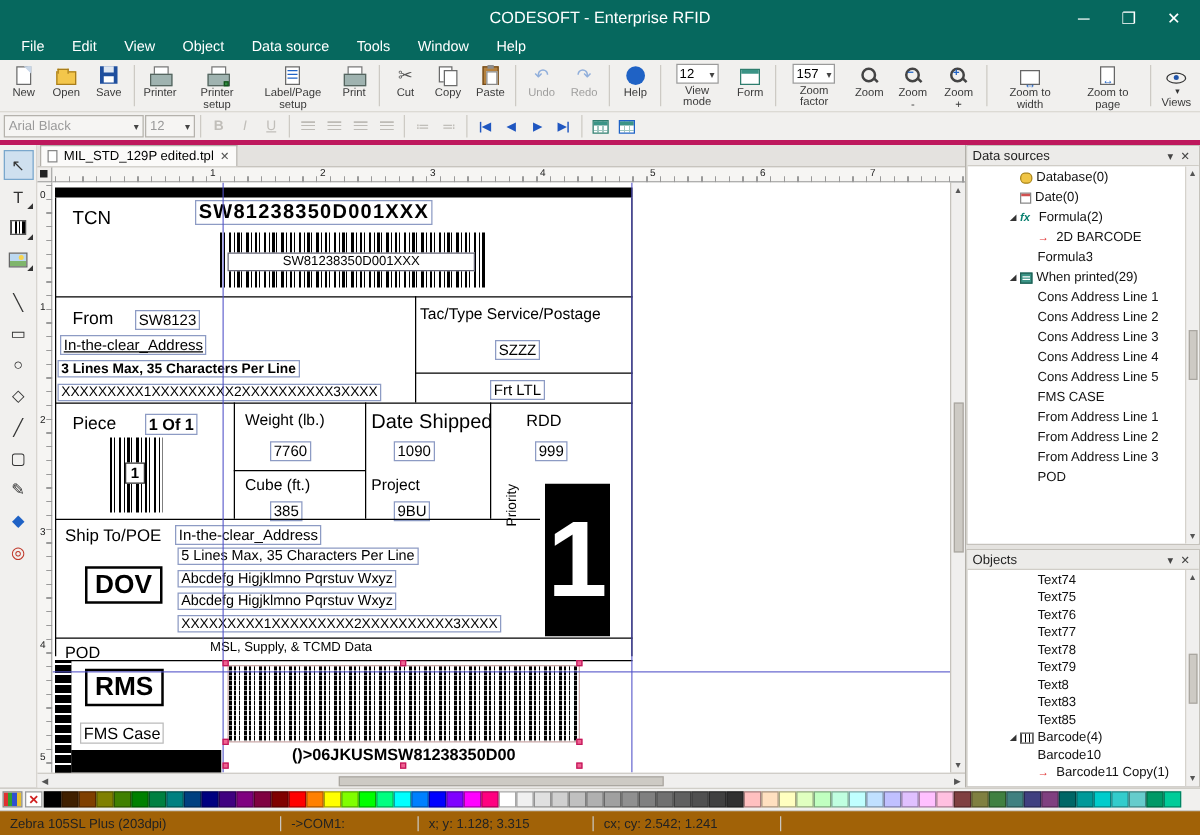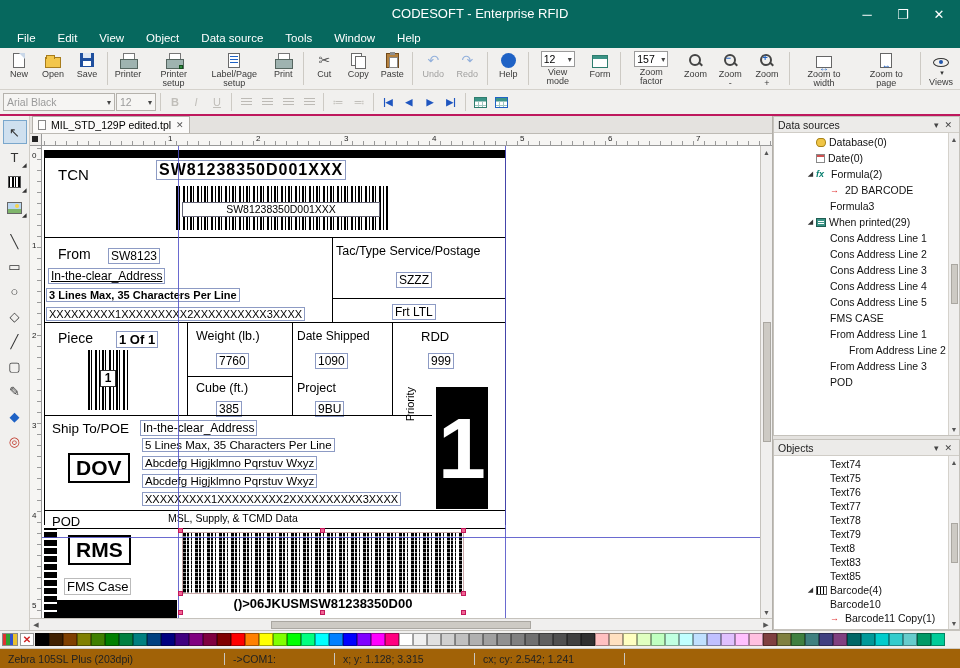--- a/index.html
+++ b/index.html
@@ -60,21 +60,21 @@
   .ic-zoom-width::before { content:"↔"; font-size:10px; color:#1f62c5; line-height:10px; }
   .ic-zoom-page { width:12px; height:15px; border:1px solid #666; background:#fff; text-align:center; }
   .ic-zoom-page::before { content:"↔"; font-size:9px; color:#1f62c5; line-height:13px; }
   .ic-bars { width:13px; height:12px; background:repeating-linear-gradient(90deg,#000 0 1px,#fff 1px 3px,#000 3px 5px,#fff 5px 6px); border:1px solid #555; }
   .ic-picture { width:15px; height:12px; border:1px solid #666; background:linear-gradient(#bcd8f0 0 60%,#7fb56b 60% 100%); margin-top:2px; }
   .ic-picture::before { content:""; position:absolute; right:2px; top:1px; width:4px; height:4px; border-radius:50%; background:#f7d34c; }
   .ic-pagesetup { width:12px; height:15px; background:#fff; border:1px solid #6a6a6a; }
   .ic-pagesetup::before { content:""; position:absolute; left:1px; top:2px; width:8px; height:1px; background:#1f62c5; box-shadow:0 3px 0 #1f62c5, 0 6px 0 #1f62c5; }
 
   
-  .toolbar2 { height:26px; background:#f1f0ee; border-bottom:2px solid #be185d; display:flex; align-items:center; padding:0 3px; flex:0 0 26px; gap:1px; }
+  .toolbar2 { height:26px; background:#f1f0ee; border-bottom:4px solid #be185d; display:flex; align-items:center; padding:0 3px; flex:0 0 26px; gap:1px; }
   .fmt-combo { display:flex; align-items:center; border:1px solid #b5b2ac; background:#f6f5f3; height:18px; padding:0 3px; font-size:10.5px; color:#9a9a9a; justify-content:space-between; }
   .fmt-btn { width:20px; height:20px; display:flex; align-items:center; justify-content:center; font-size:11px; color:#444; cursor:default; }
   .fmt-btn.disabled { color:#b5b2ac; opacity:.8; }
   .fmt-btn.blue { color:#1f56c0; font-size:9px; font-weight:bold; }
   .algn { display:inline-block; width:11px; height:9px; background:repeating-linear-gradient(#b0ada7 0 1px,transparent 1px 3px); }
   .ic-grid-sm { width:13px; height:11px; border:1px solid #2e7d6e; background:
      linear-gradient(#3b9486 0 3px, transparent 3px),
      repeating-linear-gradient(90deg, transparent 0 3px, #9fc6bf 3px 4px),
      repeating-linear-gradient(transparent 0 3px, #9fc6bf 3px 4px),#fff; }
 
@@ -498,21 +498,21 @@
             <div class="lbl-txt fld bold" style="left:72px;top:181px;font-size:13px">1 Of 1</div>
             <div class="abs bc128" style="left:44px;top:200px;width:42px;height:60px"></div>
             <div class="lbl-txt bold" style="left:56px;top:220px;width:16px;height:17px;background:#fff;border:1px solid #333;font-size:12px;text-align:center">1</div>
             <div class="vline" style="left:143px;top:172px;height:93px"></div>
             <div class="lbl-txt" style="left:152px;top:179px;font-size:12.5px">Weight (lb.)</div>
             <div class="lbl-txt fld" style="left:172px;top:203px;font-size:12px">7760</div>
             <div class="hline" style="left:143px;top:226px;width:105px"></div>
             <div class="lbl-txt" style="left:152px;top:231px;font-size:12.5px">Cube (ft.)</div>
             <div class="lbl-txt fld" style="left:172px;top:251px;font-size:12px">385</div>
             <div class="vline" style="left:248px;top:172px;height:93px"></div>
-            <div class="lbl-txt" style="left:253px;top:179px;font-size:12px">Date Shipped</div>
+            <div class="lbl-txt" style="left:253px;top:179px;font-size:16px">Date Shipped</div>
             <div class="lbl-txt fld" style="left:271px;top:203px;font-size:12px">1090</div>
             <div class="lbl-txt" style="left:253px;top:231px;font-size:12.5px">Project</div>
             <div class="lbl-txt fld" style="left:271px;top:251px;font-size:12px">9BU</div>
             <div class="vline" style="left:348px;top:172px;height:93px"></div>
             <div class="lbl-txt" style="left:377px;top:179px;font-size:13px">RDD</div>
             <div class="lbl-txt fld" style="left:384px;top:203px;font-size:12px">999</div>
             <div class="lbl-txt" style="left:360px;top:237px;font-size:11px;writing-mode:vertical-rl;transform:rotate(180deg)">Priority</div>
             <div class="priority-box" style="left:392px;top:237px;width:52px;height:122px;font-size:86px">1</div>
             <div class="hline" style="left:0;top:265px;width:388px"></div>
 
@@ -620,21 +620,21 @@
                 <span class="tree-lbl">Cons Address Line 5</span>
               </div>
               <div class="tree-row" style="height: 16px; padding-left: 16px;">
                 <span class="tree-exp"></span>
                 <span class="tree-lbl">FMS CASE</span>
               </div>
               <div class="tree-row" style="height: 16px; padding-left: 16px;">
                 <span class="tree-exp"></span>
                 <span class="tree-lbl">From Address Line 1</span>
               </div>
-              <div class="tree-row" style="height: 16px; padding-left: 16px; margin-left: 19px;">
+              <div class="tree-row" style="height: 16px; padding-left: 16px;">
                 <span class="tree-exp"></span>
                 <span class="tree-lbl">From Address Line 2</span>
               </div>
               <div class="tree-row" style="height: 16px; padding-left: 16px;">
                 <span class="tree-exp"></span>
                 <span class="tree-lbl">From Address Line 3</span>
               </div>
               <div class="tree-row" style="height: 16px; padding-left: 16px;">
                 <span class="tree-exp"></span>
                 <span class="tree-lbl">POD</span>

